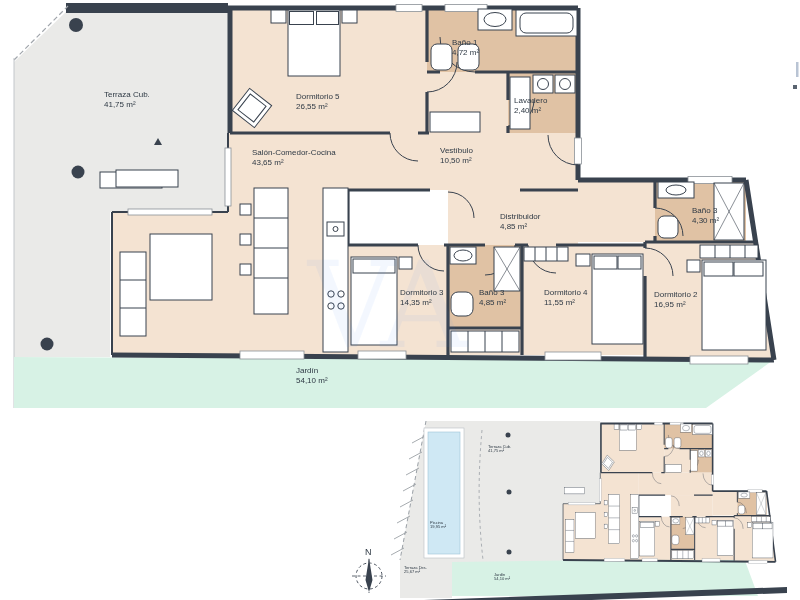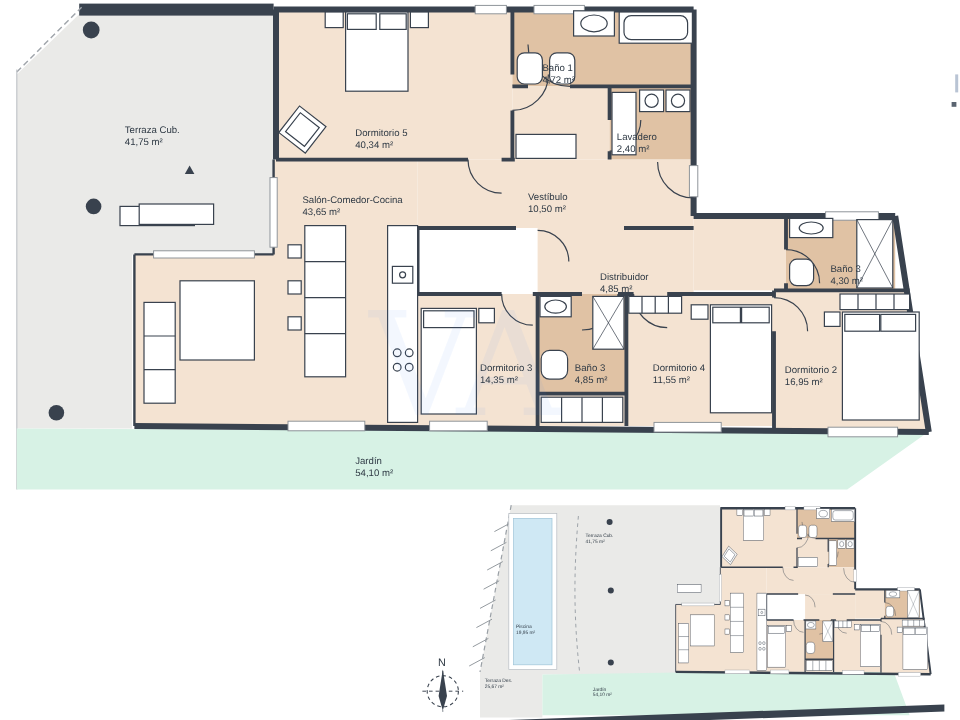--- a/index.html
+++ b/index.html
@@ -1,19 +1,19 @@
 <!DOCTYPE html>
 <html><head>
 <meta charset="utf-8">
 <style>
   html,body{margin:0;padding:0;background:#ffffff;}
   .canvas{position:relative;width:800px;height:600px;background:#ffffff;overflow:hidden;
           font-family:"Liberation Sans",sans-serif;}
   .canvas svg{position:absolute;left:0;top:0;}
-  .rlabel{position:absolute;font-size:8px;line-height:1.25;color:#2e3944;white-space:nowrap;margin-top:14px;}
+  .rlabel{position:absolute;font-size:8px;line-height:1.25;color:#2e3944;white-space:nowrap;}
   .mlabel{position:absolute;font-size:9px;line-height:1.15;color:#2e3944;white-space:nowrap;
           transform:scale(.45);transform-origin:0 0;}
   .north{position:absolute;font-size:9px;color:#2e3944;}
   .watermark{position:absolute;left:308px;top:236px;font-family:"DejaVu Serif",serif;
              font-size:120px;font-weight:normal;color:#3b82f6;opacity:.055;letter-spacing:-6px;
              pointer-events:none;}
 </style>
 </head>
 <body>
 
@@ -177,21 +177,21 @@
 </svg>
 
 <div class="watermark">VA</div>
 
 <div class="rlabel" style="left:104px;top:90px">
   <div>Terraza Cub.</div>
       <div>41,75 m²</div>
     </div>
 <div class="rlabel" style="left:296px;top:92px">
   <div>Dormitorio 5</div>
-      <div>40,34 m²</div>
+      <div>26,55 m²</div>
     </div>
 <div class="rlabel" style="left:452px;top:38px">
   <div>Baño 1</div>
       <div>4,72 m²</div>
     </div>
 <div class="rlabel" style="left:514px;top:96px">
   <div>Lavadero</div>
       <div>2,40 m²</div>
     </div>
 <div class="rlabel" style="left:252px;top:148px">

